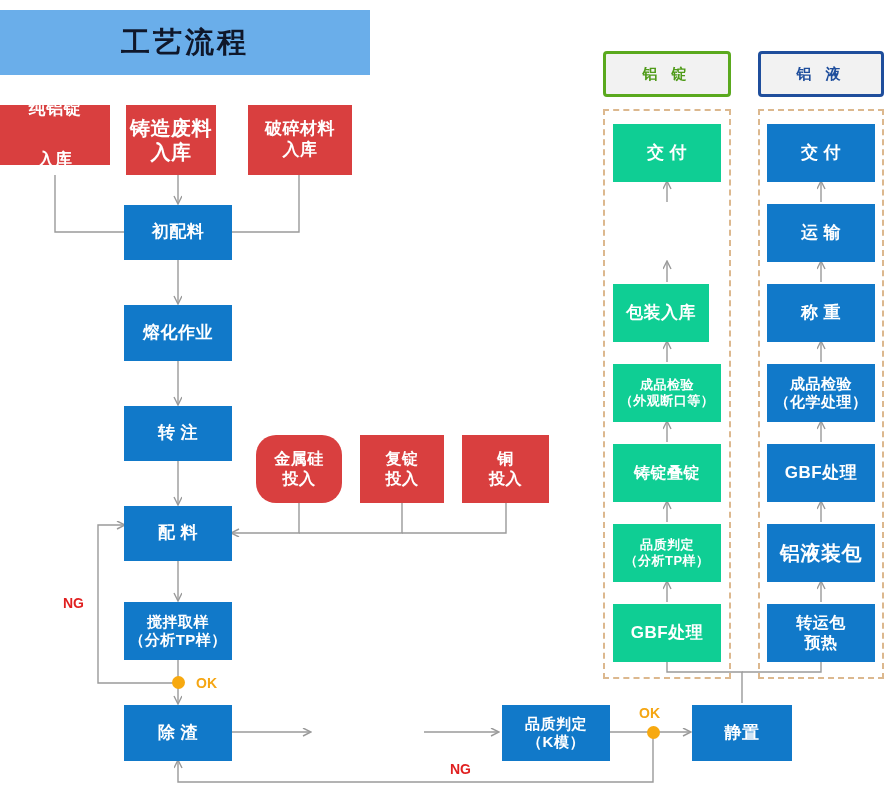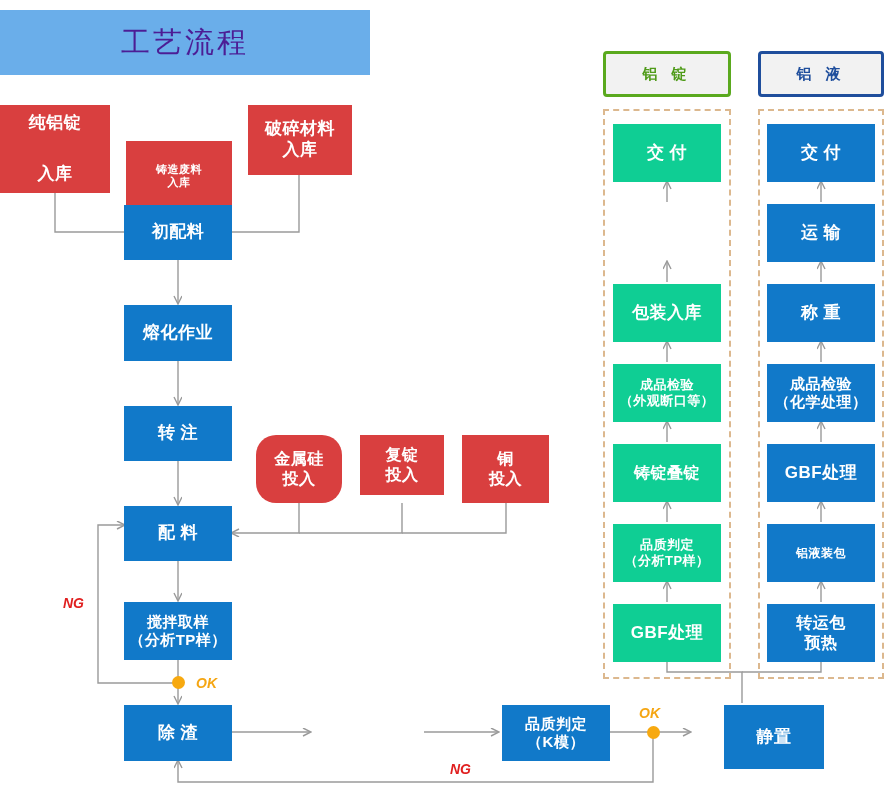--- a/index.html
+++ b/index.html
@@ -32,21 +32,21 @@
   .n-blue{background:#1179c9;}
   .n-green{background:#0fce94;}
 
   .title-banner{
     position:absolute;
     left:0;top:10px;width:370px;height:65px;
     background:#6aaeea;
     display:flex;align-items:center;justify-content:center;
   }
   .title-banner span{
-    color:#4c1d95;font-size:29px;font-weight:normal;letter-spacing:3px;
+    color:#0f172a;font-size:29px;font-weight:bold;letter-spacing:3px;
   }
 
   .tab{
     position:absolute;
     box-sizing:border-box;
     background:#f2f2f2;
     display:flex;align-items:center;justify-content:center;
     border-radius:4px;
     font-weight:bold;font-size:15px;letter-spacing:5px;
   }
@@ -57,21 +57,20 @@
     position:absolute;
     box-sizing:border-box;
     border:2px dashed #dcb88e;
     background:transparent;
   }
 
   .lbl{
     position:absolute;
     font-weight:bold;
     white-space:nowrap;
-    font-style:italic;
   }
   .lbl-ng{color:#e02020;font-size:14px;}
   .lbl-ok{color:#f5a613;font-size:14px;}
 
   .dot{
     position:absolute;
     width:13px;height:13px;border-radius:50%;
     background:#f7a910;
   }
 </style>
@@ -134,25 +133,25 @@
 
       <path d="M821,602 L821,582" marker-end="url(#ah)"></path>
       <path d="M821,522 L821,502" marker-end="url(#ah)"></path>
       <path d="M821,442 L821,422" marker-end="url(#ah)"></path>
       <path d="M821,362 L821,342" marker-end="url(#ah)"></path>
       <path d="M821,282 L821,262" marker-end="url(#ah)"></path>
       <path d="M821,202 L821,182" marker-end="url(#ah)"></path>
     </g>
   </svg>
 
-  <div class="node n-red" style="left:0px;top:105px;width:110px;height:88px;font-size:17px;gap:30px;">
+  <div class="node n-red" style="left:0px;top:105px;width:110px;height:60px;font-size:17px;gap:30px;">
     <span class="ln">纯铝锭</span>
     <span class="ln">入库</span>
   </div>
-  <div class="node n-red" style="left:126px;top:105px;width:106px;height:70px;font-size:11px;margin-top:36px;">
+  <div class="node n-red" style="left:126px;top:105px;width:90px;height:70px;font-size:20px;">
     <span class="ln">铸造废料</span>
     <span class="ln">入库</span>
   </div>
   <div class="node n-red" style="left:248px;top:105px;width:104px;height:70px;font-size:17px;">
     <span class="ln">破碎材料</span>
     <span class="ln">入库</span>
   </div>
 
   <div class="node n-blue" style="left:124px;top:205px;width:108px;height:55px;font-size:17px;">
     <span class="ln">初配料</span>
@@ -168,54 +167,54 @@
   </div>
   <div class="node n-blue" style="left:124px;top:602px;width:108px;height:58px;font-size:15px;">
     <span class="ln">搅拌取样</span>
     <span class="ln">（分析TP样）</span>
   </div>
 
   <div class="node n-red" style="left:256px;top:435px;width:86px;height:68px;font-size:16px;border-radius:20px;">
     <span class="ln">金属硅</span>
     <span class="ln">投入</span>
   </div>
-  <div class="node n-red" style="left:360px;top:435px;width:84px;height:60px;font-size:16px;">
+  <div class="node n-red" style="left:360px;top:435px;width:84px;height:68px;font-size:16px;">
     <span class="ln">复锭</span>
     <span class="ln">投入</span>
   </div>
   <div class="node n-red" style="left:462px;top:435px;width:87px;height:68px;font-size:16px;">
     <span class="ln">铜</span>
     <span class="ln">投入</span>
   </div>
 
   <div class="node n-blue" style="left:124px;top:705px;width:108px;height:56px;font-size:17px;">
     <span class="ln">除  渣</span>
   </div>
   <div class="node n-blue" style="left:502px;top:705px;width:108px;height:56px;font-size:15px;">
     <span class="ln">品质判定</span>
     <span class="ln">（K模）</span>
   </div>
-  <div class="node n-blue" style="left:692px;top:705px;width:100px;height:64px;font-size:17px;margin-left:32px;">
+  <div class="node n-blue" style="left:692px;top:705px;width:100px;height:56px;font-size:17px;">
     <span class="ln">静置</span>
   </div>
 
   <div class="tab tab-blue" style="left:758px;top:51px;width:126px;height:46px;">
     <span>铝 液</span>
   </div>
   <div class="tab tab-green" style="left:603px;top:51px;width:128px;height:46px;">
     <span>铝 锭</span>
   </div>
 
   <div class="dashbox" style="left:603px;top:109px;width:128px;height:570px;"></div>
   <div class="dashbox" style="left:758px;top:109px;width:126px;height:570px;"></div>
 
   <div class="node n-green" style="left:613px;top:124px;width:108px;height:58px;font-size:17px;">
     <span class="ln">交  付</span>
   </div>
-  <div class="node n-green" style="left:613px;top:284px;width:108px;height:58px;font-size:17px;">
+  <div class="node n-green" style="left:613px;top:284px;width:96px;height:58px;font-size:17px;">
     <span class="ln">包装入库</span>
   </div>
   <div class="node n-green" style="left:613px;top:364px;width:108px;height:58px;font-size:13px;">
     <span class="ln">成品检验</span>
     <span class="ln">（外观断口等）</span>
   </div>
   <div class="node n-green" style="left:613px;top:444px;width:108px;height:58px;font-size:16px;">
     <span class="ln">铸锭叠锭</span>
   </div>
   <div class="node n-green" style="left:613px;top:524px;width:108px;height:58px;font-size:13px;">
@@ -235,21 +234,21 @@
   <div class="node n-blue" style="left:767px;top:284px;width:108px;height:58px;font-size:17px;">
     <span class="ln">称  重</span>
   </div>
   <div class="node n-blue" style="left:767px;top:364px;width:108px;height:58px;font-size:15px;">
     <span class="ln">成品检验</span>
     <span class="ln">（化学处理）</span>
   </div>
   <div class="node n-blue" style="left:767px;top:444px;width:108px;height:58px;font-size:17px;">
     <span class="ln">GBF处理</span>
   </div>
-  <div class="node n-blue" style="left:767px;top:524px;width:108px;height:58px;font-size:12px;">
+  <div class="node n-blue" style="left:767px;top:524px;width:108px;height:58px;font-size:20px;">
     <span class="ln">铝液装包</span>
   </div>
   <div class="node n-blue" style="left:767px;top:604px;width:108px;height:58px;font-size:16px;">
     <span class="ln">转运包</span>
     <span class="ln">预热</span>
   </div>
 
   <div class="lbl lbl-ng" style="left:63px;top:595px;">NG</div>
   <div class="dot" style="left:172px;top:676px;"></div>
   <div class="lbl lbl-ok" style="left:196px;top:675px;">OK</div>

